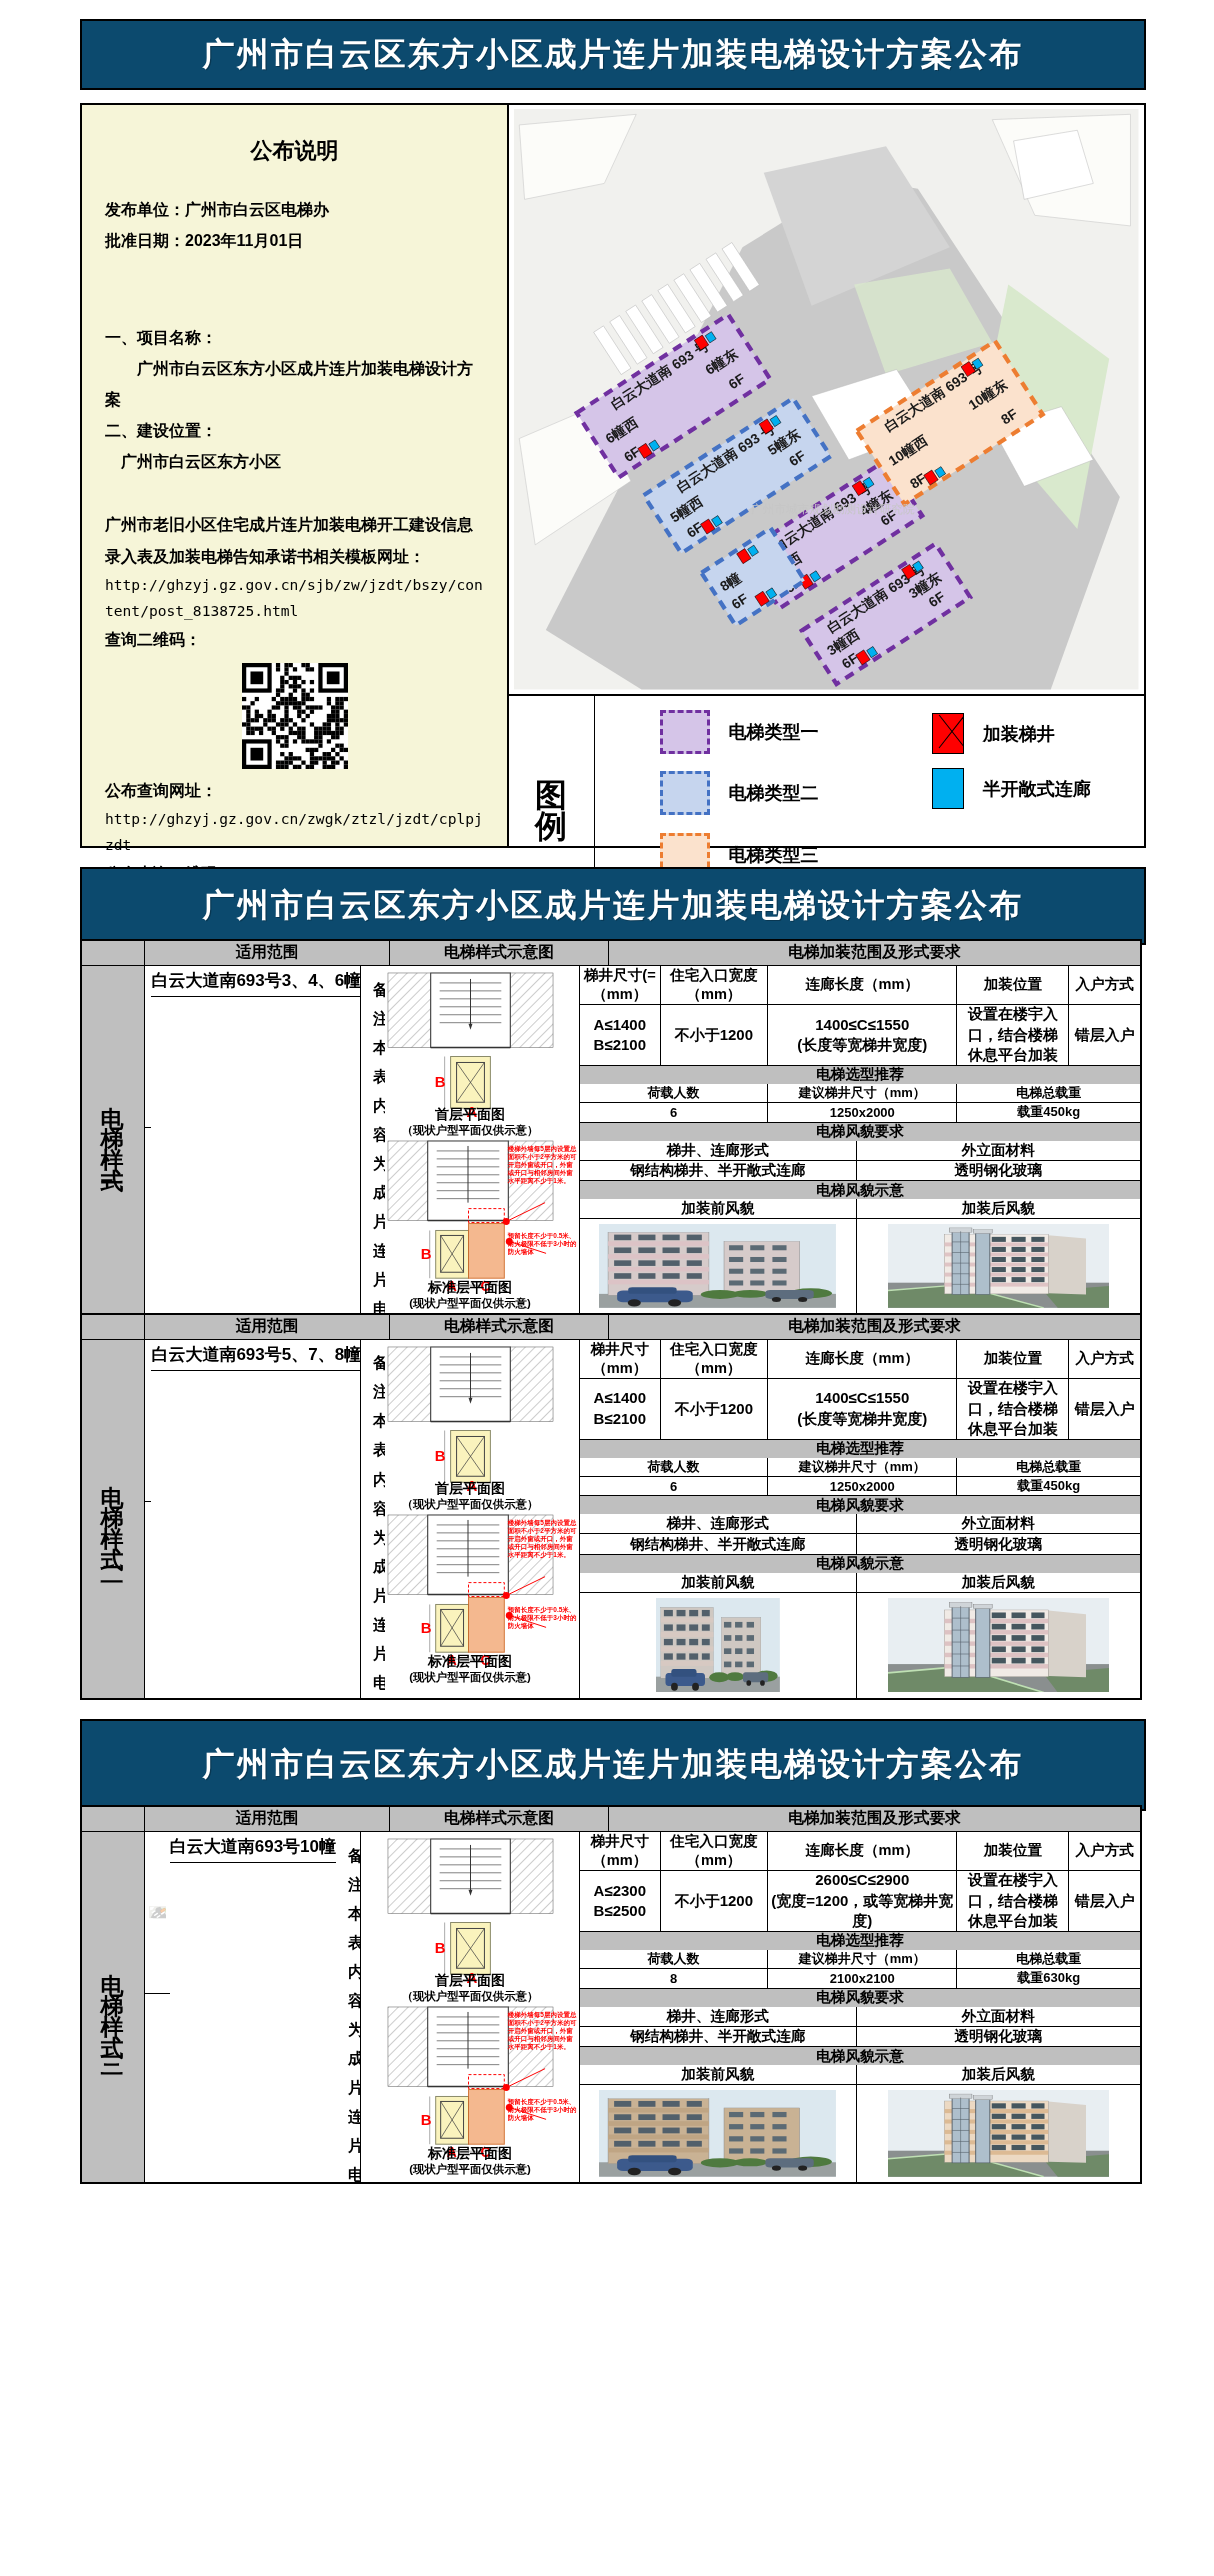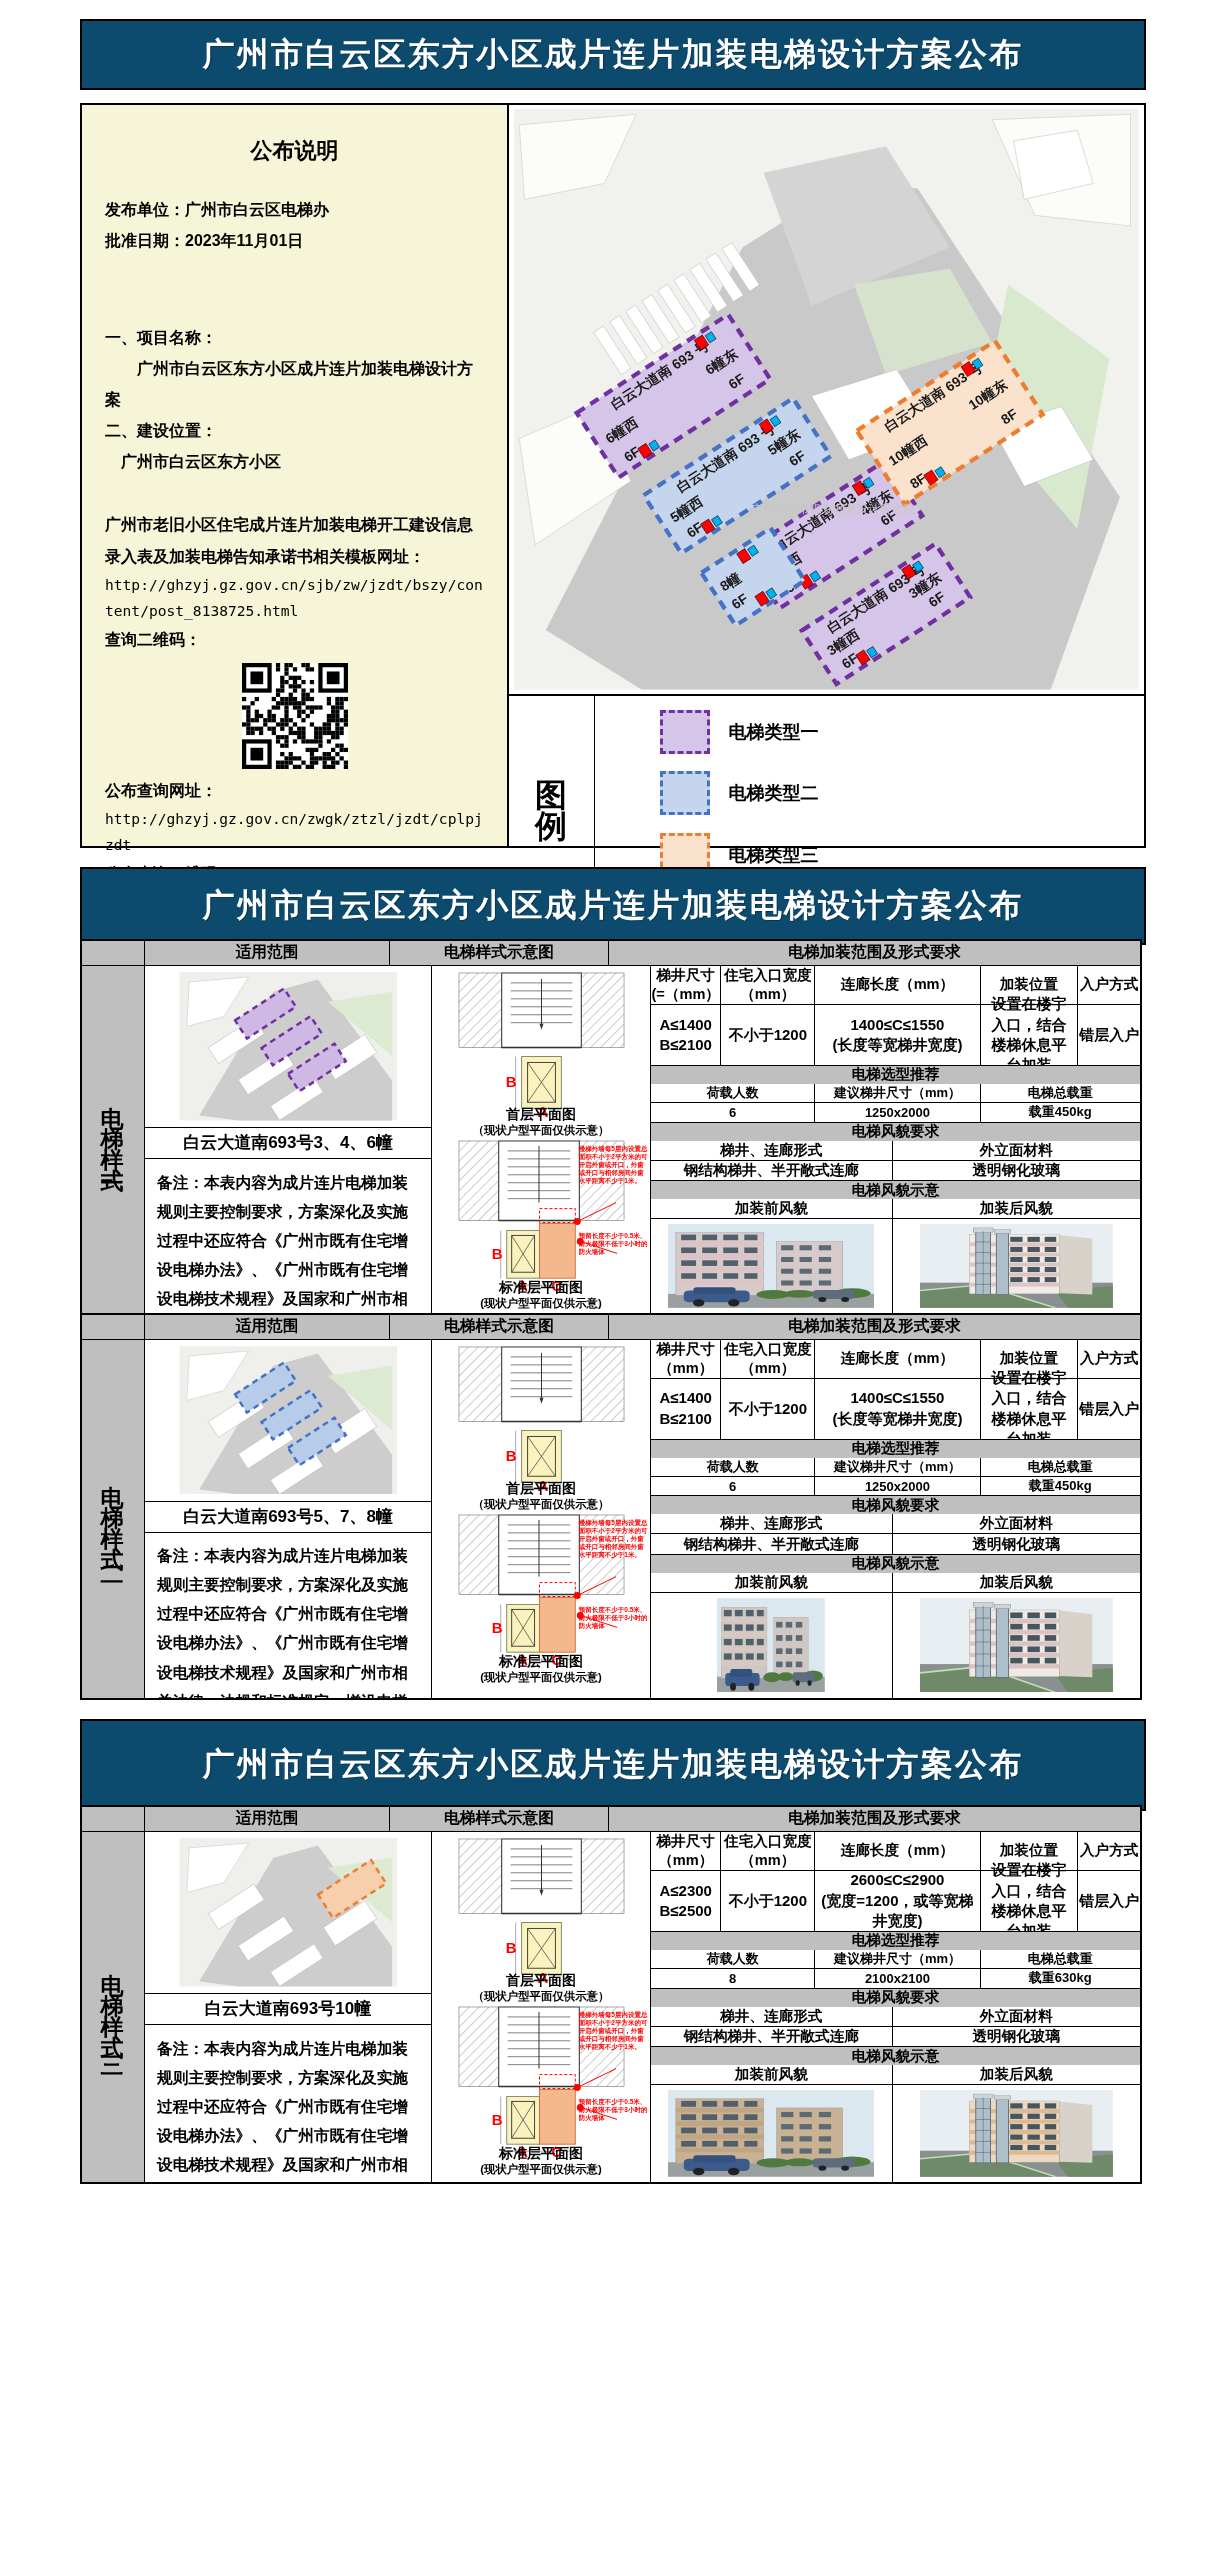--- a/index.html
+++ b/index.html
@@ -54,21 +54,21 @@
   .colhead-row{display:flex;background:#bfbfbf;border-bottom:1.6px solid #000;height:24px;flex:none;
                font-weight:bold;font-size:15.7px;}
   .colhead-row>div{display:flex;align-items:center;justify-content:center;border-right:1.6px solid #000;box-sizing:border-box;}
   .colhead-row .c0{width:63px;border-right:1.6px solid #000;}
   .c1w{width:245px;} .c2w{width:219px;}
   .colhead-row .c3{flex:1;border-right:none;}
   .body-row{display:flex;flex:1;min-height:0;}
   .vlabel-cell{width:63px;background:#bfbfbf;border-right:1.6px solid #000;box-sizing:border-box;
                display:flex;align-items:center;justify-content:center;flex:none;}
   .vlabel{writing-mode:vertical-rl;text-orientation:upright;font-size:23px;font-weight:bold;letter-spacing:20.6px;}
-  .scope-col{width:287px;border-right:1.6px solid #000;box-sizing:border-box;display:flex;flex-direction:column;flex:none;}
+  .scope-col{width:216px;border-right:1.6px solid #000;box-sizing:border-box;display:flex;flex-direction:row;flex:none;}
   .scope-map{height:162px;border-bottom:1.6px solid #000;display:flex;align-items:center;justify-content:center;padding:3.2px;box-sizing:border-box;}
   .scope-map svg{width:96%;height:96%;}
   .scope-addr{height:30px;border-bottom:1.6px solid #000;display:flex;align-items:center;justify-content:center;
               font-size:17px;font-weight:600;flex:none;}
   .scope-note{flex:1;padding:8.7px 12px;font-size:15.7px;font-weight:600;line-height:1.85;overflow:hidden;}
   .schem-col{width:219px;border-right:1.6px solid #000;box-sizing:border-box;display:flex;flex-direction:column;
              align-items:center;flex:none;position:relative;overflow:hidden;}
   .plan{width:179px;} .plan svg{width:100%;display:block;}
   .plan1{margin-top:3.2px;height:136px;}
   .plan2{height:140px;}
@@ -709,20 +709,30 @@
               </div>
               <div class="lg-item">
                 <div class="lg-swatch" style="border-color:#4472c4;background:#c6d5ee"></div>
                 <div class="lg-label">电梯类型二</div>
               </div>
               <div class="lg-item">
                 <div class="lg-swatch" style="border-color:#ed7d31;background:#fbe2cd"></div>
                 <div class="lg-label">电梯类型三</div>
               </div>
             </div>
+          <div class="lg-col lg-col2" id="legendMarks">
+              <div class="lg-item">
+                <div class="lg-mark xmark" style="background:#ff0000;overflow:hidden"></div>
+                <div class="lg-label">加装梯井</div>
+              </div>
+              <div class="lg-item">
+                <div class="lg-mark" style="background:#00b0f0;overflow:hidden"></div>
+                <div class="lg-label">半开敞式连廊</div>
+              </div>
+            </div>
         </div>
       </div>
     </div>
   </div>
 
   <div class="banner" id="bannerB">
     <div class="t">广州市白云区东方小区成片连片加装电梯设计方案公布</div>
   </div>
   <div class="sec-stack" id="stackB">
     <div id="sec-slot-0">

